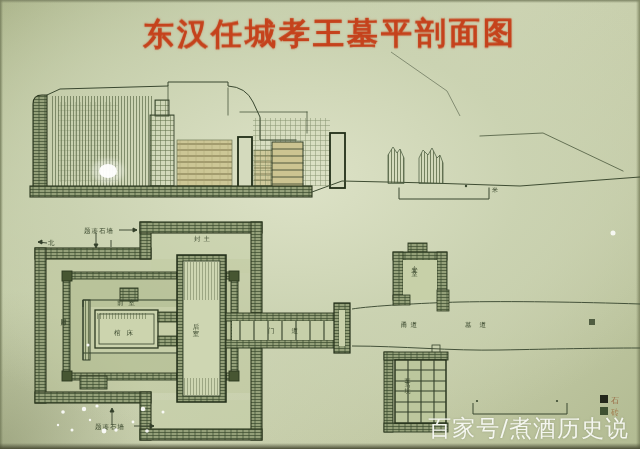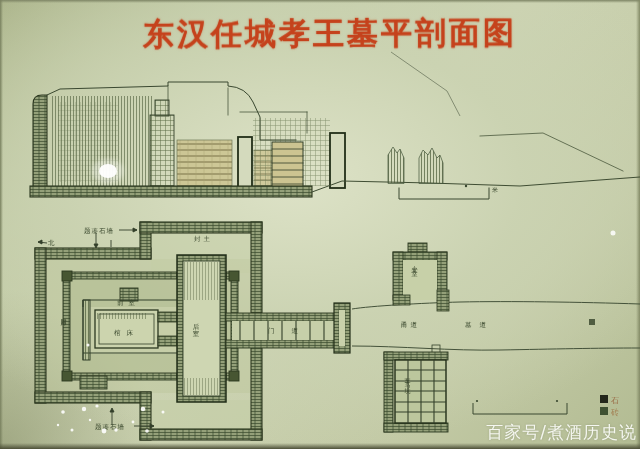--- a/index.html
+++ b/index.html
@@ -13,21 +13,21 @@
   }
   .edge{position:absolute;left:0;width:640px;}
   .edge-top{top:0;height:3px;background:linear-gradient(#7e8565,rgba(0,0,0,0));}
   .edge-bottom{bottom:0;height:6px;background:linear-gradient(rgba(0,0,0,0),#4d5038);}
   .edge-left{position:absolute;top:0;left:0;width:3px;height:449px;background:linear-gradient(90deg,#79815f,rgba(0,0,0,0));}
   .edge-right{position:absolute;top:0;right:0;width:4px;height:449px;background:linear-gradient(270deg,#838a66,rgba(0,0,0,0));}
   .title{position:absolute;left:120px;top:13px;width:420px;text-align:center;
     font-size:31px;font-weight:bold;letter-spacing:3px;color:#c5421c;
     text-shadow:0 0 1px rgba(197,66,28,.8), 0 0 3px rgba(197,66,28,.25);
     filter:blur(.35px);transform:rotate(-.25deg);white-space:nowrap;}
-  .watermark{position:absolute;right:3px;bottom:5px;font-size:17px;color:rgba(252,253,248,.92);
+  .watermark{position:absolute;right:11px;bottom:5px;font-size:23px;color:rgba(252,253,248,.92);
     letter-spacing:1px;text-shadow:0 0 2px rgba(120,130,100,.5);white-space:nowrap;}
   svg{position:absolute;left:0;top:0;}
   text{font-family:"DejaVu Sans","Liberation Sans",sans-serif;}
 </style>
 </head>
 <body>
 
 <div class="board">
   <div class="edge edge-top"></div>
   <div class="edge-left"></div>

